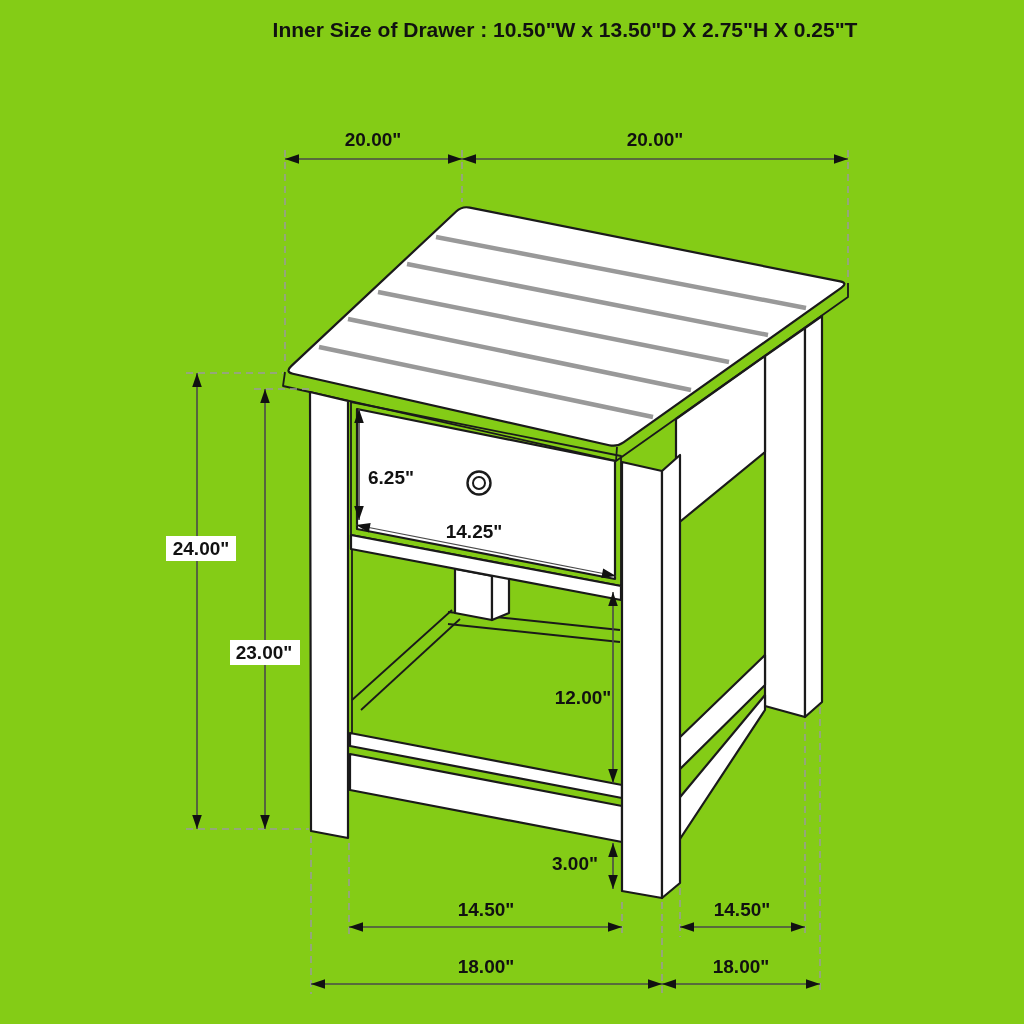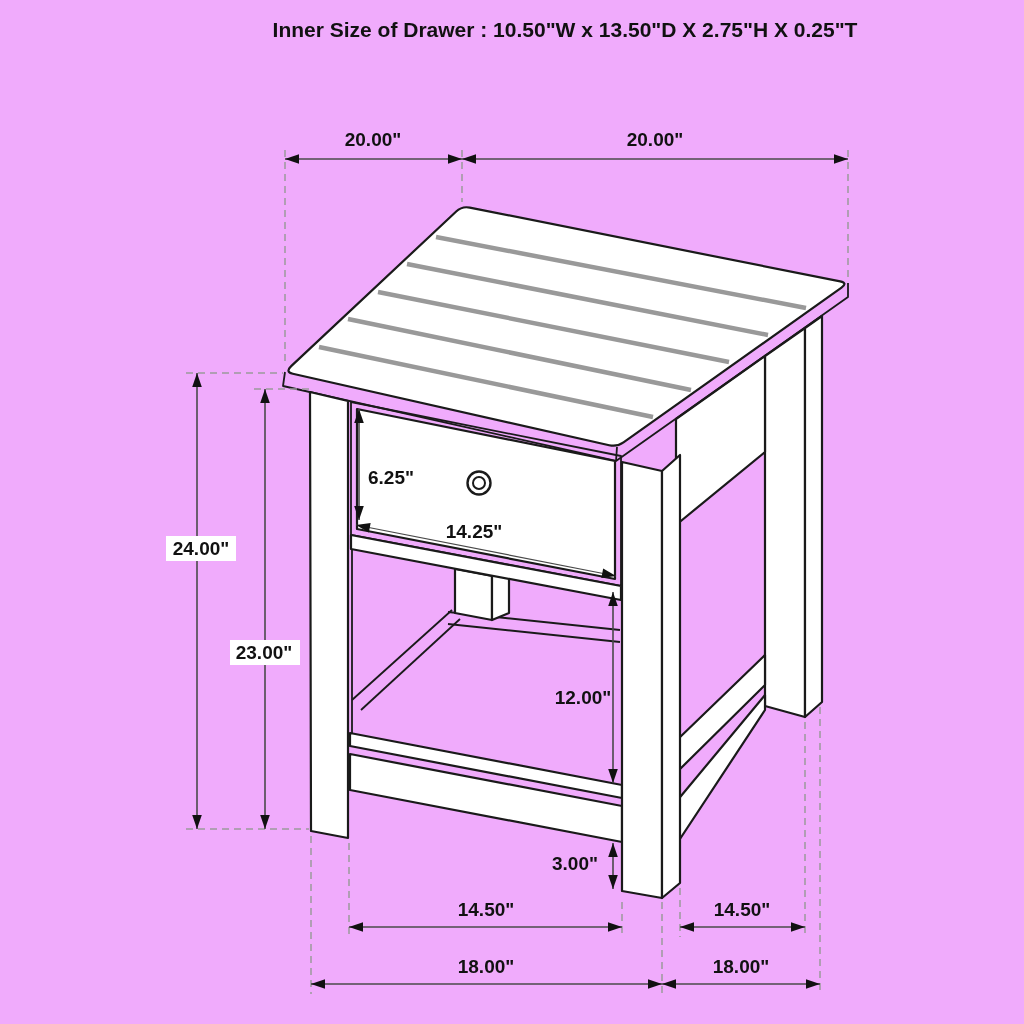--- a/index.html
+++ b/index.html
@@ -1,16 +1,16 @@
 <!DOCTYPE html>
 <html><head>
 <meta charset="utf-8">
 <style>
   html,body{margin:0;padding:0;background:#fff;width:1024px;height:1024px;overflow:hidden;}
-  .stage{position:relative;width:1024px;height:1024px;background:#f0abfc;font-family:"Liberation Sans",sans-serif;}
+  .stage{position:relative;width:1024px;height:1024px;background:#84cc16;font-family:"Liberation Sans",sans-serif;}
   svg{display:block;}
   .outline{fill:#ffffff;stroke:#1a1a1a;stroke-width:2.2;stroke-linejoin:round;}
   .thin{fill:none;stroke:#1a1a1a;stroke-width:1.8;stroke-linejoin:round;}
   .plank{stroke:#999999;stroke-width:4.5;stroke-linecap:butt;}
   .dim{stroke:#4a4a4a;stroke-width:1.6;}
   .dimthin{stroke:#4a4a4a;stroke-width:1.2;}
   .ext{stroke:#9a9a9a;stroke-width:1.5;stroke-dasharray:7 5;}
   .ah{fill:#111111;}
   .lbl{font-family:"Liberation Sans",sans-serif;font-size:19px;font-weight:bold;fill:#111111;text-anchor:middle;}
   .ttl{font-family:"Liberation Sans",sans-serif;font-size:21px;font-weight:bold;fill:#111111;text-anchor:middle;}

